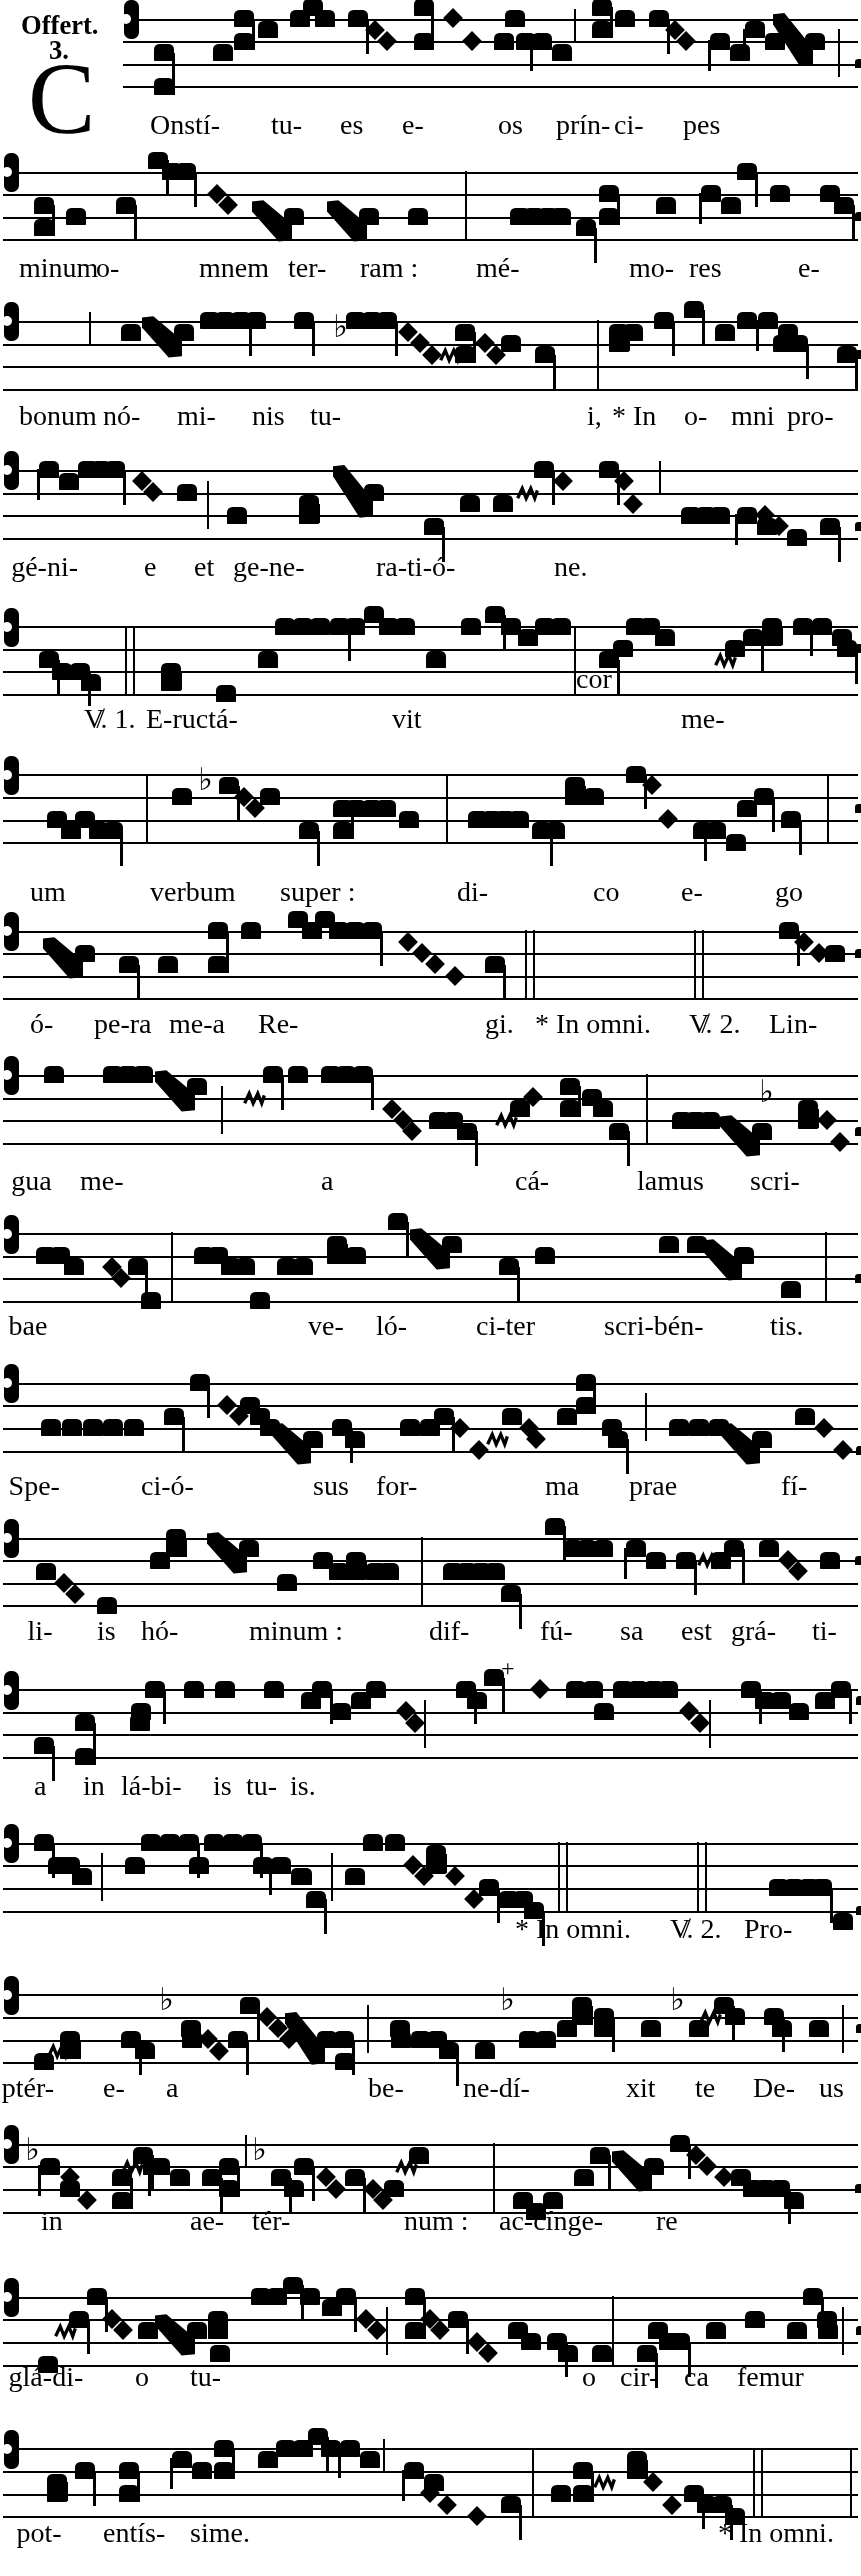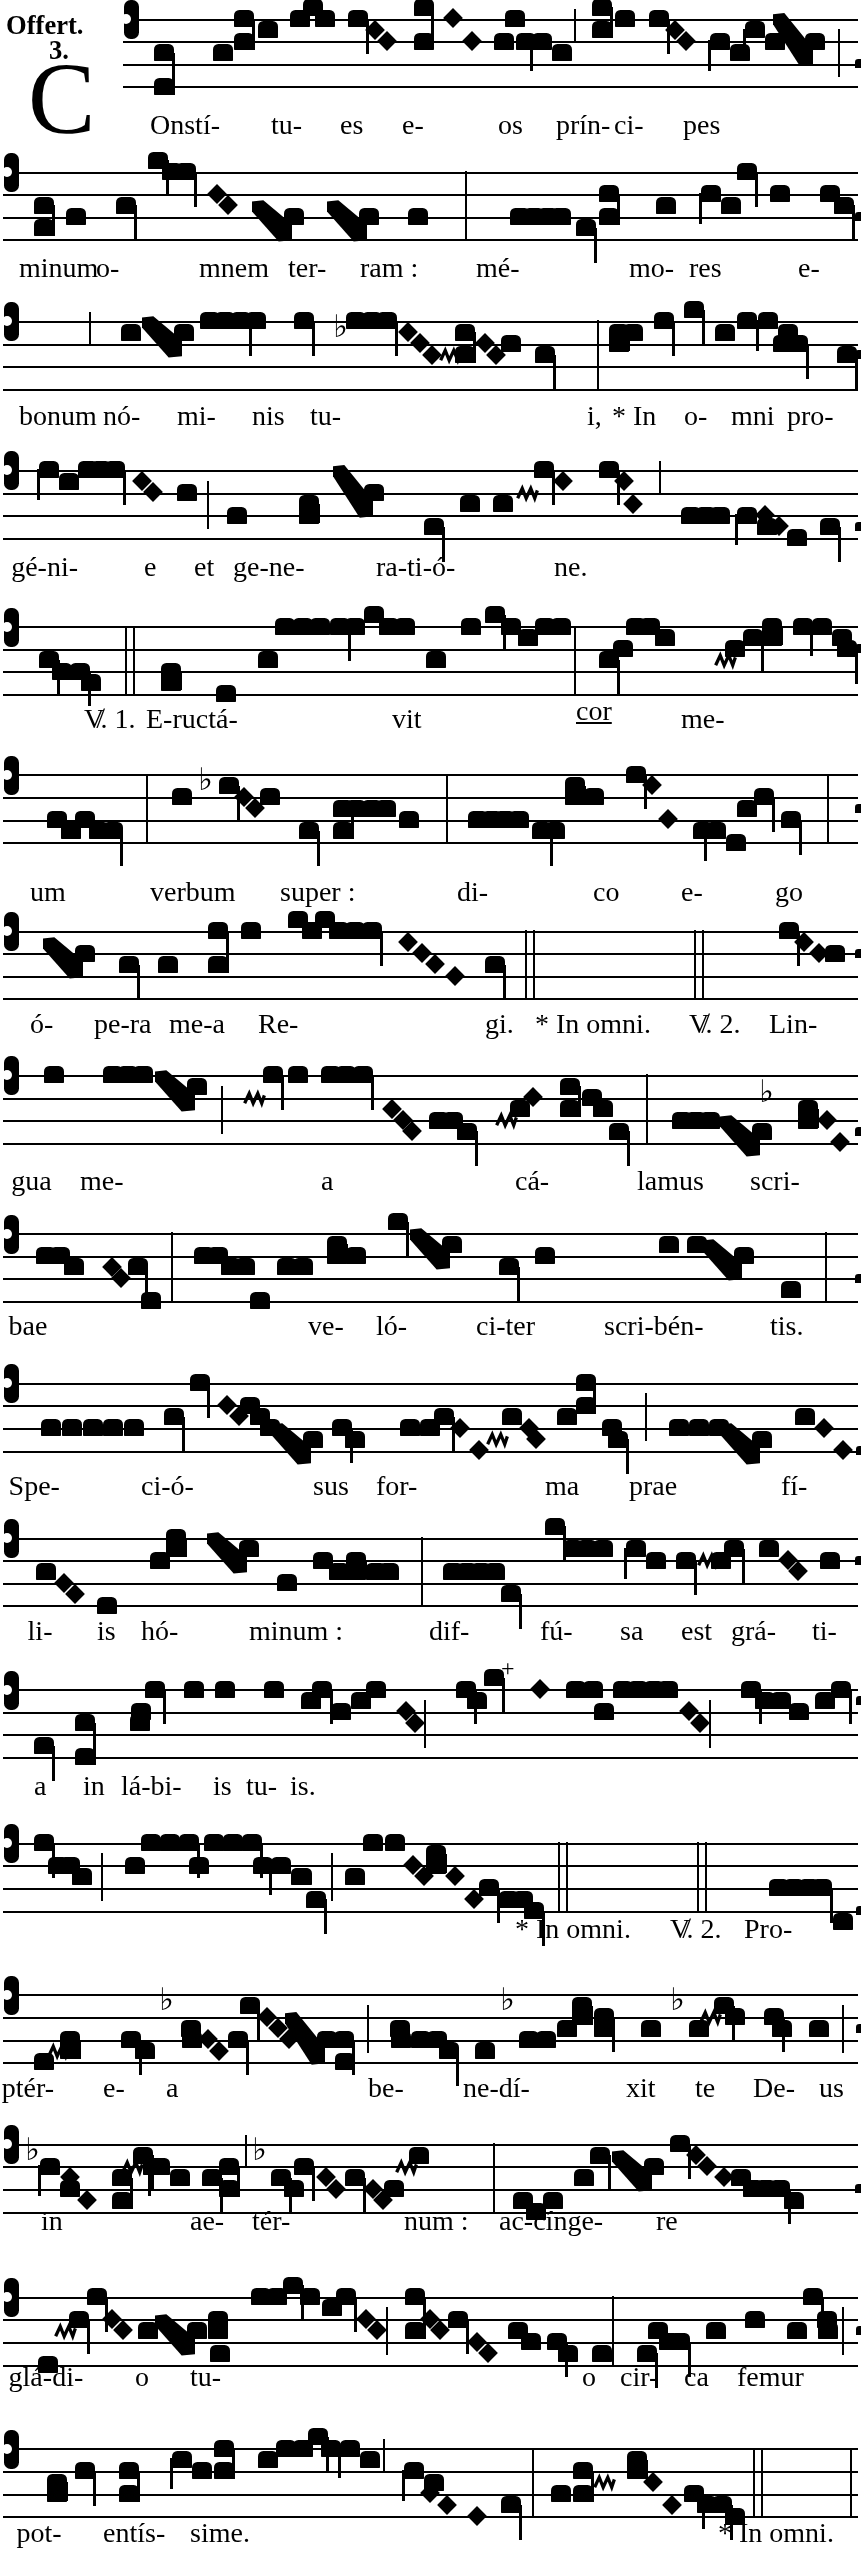--- a/index.html
+++ b/index.html
@@ -17,21 +17,21 @@
   .cross{position:absolute;font-size:24px;line-height:1;}
   .clefbody{position:absolute;width:14.6px;height:39px;background:#000;border-radius:6.6px;}
   .clefnotch{position:absolute;width:10px;height:10px;background:#fff;border-radius:50%;}
   .cusq{position:absolute;width:12px;height:9.3px;background:#000;border-radius:3.3px 3.3px 0 0;}
   svg{position:absolute;overflow:visible;}
 </style>
 </head>
 <body>
 
 <div id="page">
-  <span class="hdr" style="left:6px;top:12px">Offert.</span>
+  <span class="hdr" style="left:21px;top:12px">Offert.</span>
   <span class="hdr" style="left:49px;top:37px">3.</span>
   <span id="dropcap" style="left:28px;top:49px">C</span>
   <div id="systems">
       <div style="position: absolute; left: 0px; top: 0px;">
         <div class="sline" style="left: 123px; width: 735px; top: 18.6px;"></div>
         <div class="sline" style="left: 123px; width: 735px; top: 41px;"></div>
         <div class="sline" style="left: 123px; width: 735px; top: 64px;"></div>
         <div class="sline" style="left: 123px; width: 735px; top: 86px;"></div>
         <div class="clefbody" style="left: 124px; top: 0px;"></div>
         <div class="clefnotch" style="left: 121px; top: 14px;"></div>
@@ -337,21 +337,21 @@
         <div class="nq" style="left: 793px; top: 618px;"></div>
         <div class="stm" style="left: 810px; top: 625px; height: 31px;"></div>
         <div class="nq" style="left: 812px; top: 618px;"></div>
         <div class="nq" style="left: 832px; top: 629px;"></div>
         <div class="nq" style="left: 837px; top: 640px;"></div>
         <div class="stm" style="left: 855px; top: 649px; height: 35px;"></div>
         <div class="cusq" style="left: 855px; top: 644px;"></div>
         <span class="syl" style="left: 84px; top: 705px;">V̸. 1.</span>
         <span class="syl" style="left: 146px; top: 705px;">E-ructá-</span>
         <span class="syl" style="left: 392px; top: 705px;">vit</span>
-        <span class="syl" style="left: 576px; top: 697px; text-decoration: underline;">cor</span>
+        <span class="syl" style="left: 576px; top: 665px;">cor</span>
         <span class="syl" style="left: 681px; top: 705px;">me-</span>
       </div>
       <div style="position: absolute; left: 0px; top: 0px;">
         <div class="sline" style="left: 3.3px; width: 855px; top: 774px;"></div>
         <div class="sline" style="left: 3.3px; width: 855px; top: 797px;"></div>
         <div class="sline" style="left: 3.3px; width: 855px; top: 820px;"></div>
         <div class="sline" style="left: 3.3px; width: 855px; top: 842px;"></div>
         <div class="clefbody" style="left: 4.3px; top: 756px;"></div>
         <div class="clefnotch" style="left: 1.6px; top: 770px;"></div>
         <div class="nq" style="left: 47px; top: 811px;"></div>

